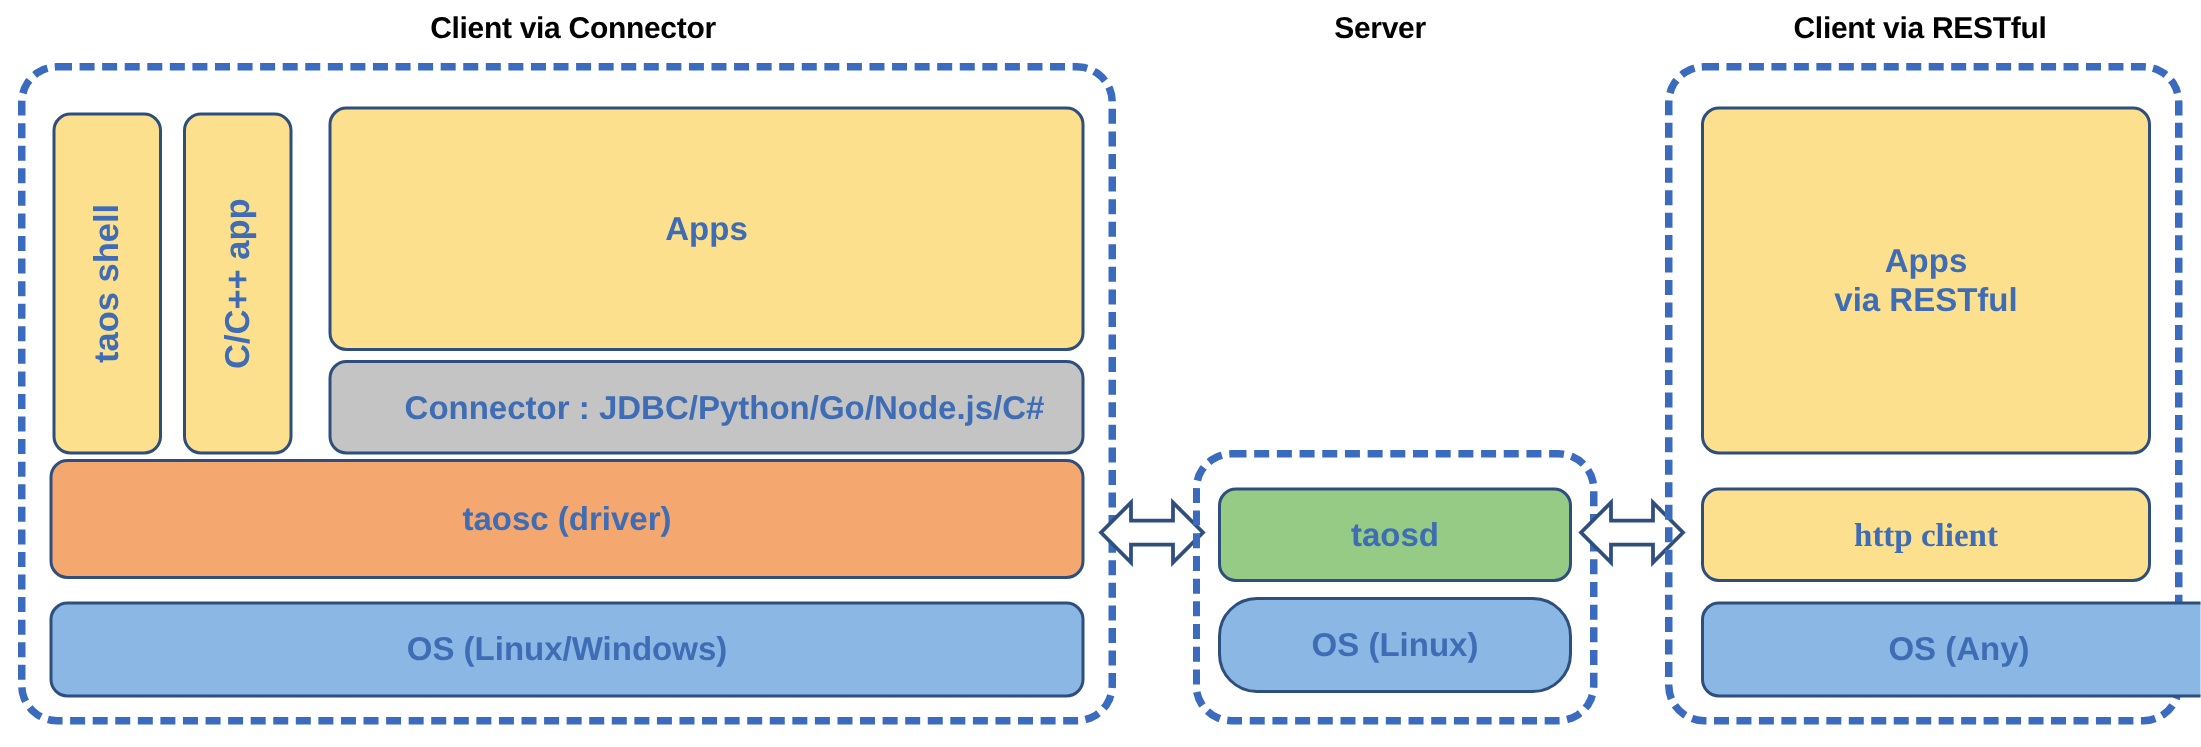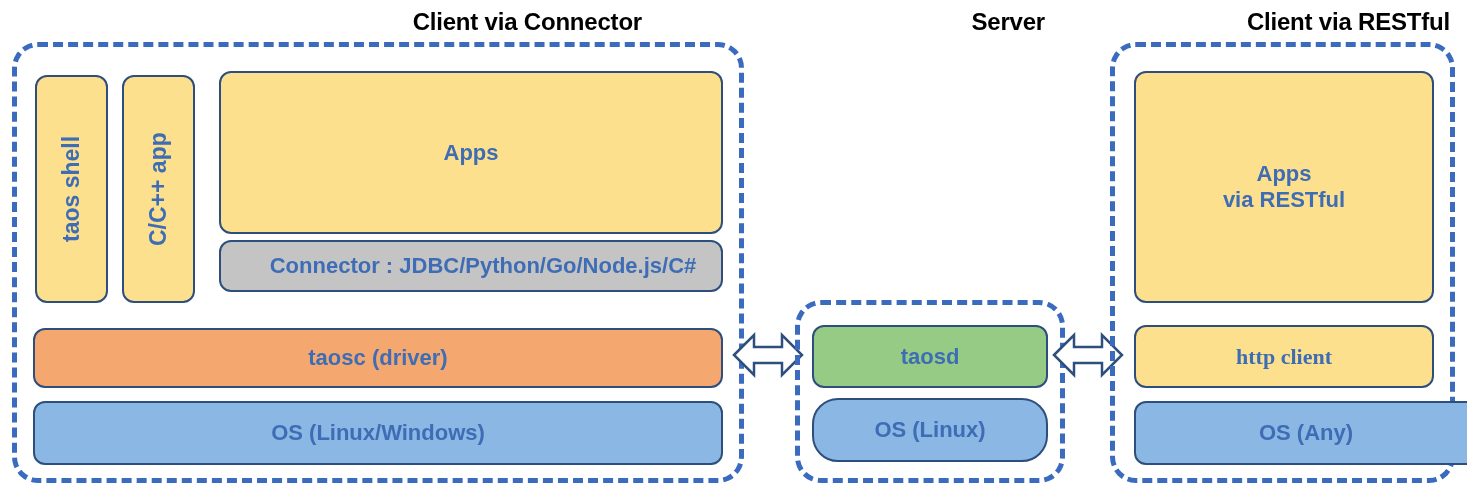--- a/index.html
+++ b/index.html
@@ -11,23 +11,23 @@
     width: 1467px;
     height: 498px;
     font-family: "Liberation Sans", sans-serif;
     overflow: hidden;
     position: relative;
   }
 
   
   .panel-title {
     position: absolute;
-    text-align: right;
+    text-align: center;
     font-weight: bold;
-    font-size: 24px;
+    font-size: 20px;
     color: #000000;
     white-space: nowrap;
     letter-spacing: -0.2px;
   }
 
   .dashed-group {
     position: absolute;
     box-sizing: border-box;
     border: 5px dashed #3b6bbf;
     border-radius: 26px;
@@ -66,22 +66,22 @@
     overflow: visible;
   }
 
   
   #title-connector { left: 122px;  top: 8px;  width: 520px; }
   #group-connector { left: 12px;   top: 42px; width: 732px; height: 441px; }
 
   #node-taos-shell { left: 35px;  top: 75px;  width: 73px;  height: 228px; }
   #node-cpp-app    { left: 122px; top: 75px;  width: 73px;  height: 228px; }
   #node-apps       { left: 219px; top: 71px;  width: 504px; height: 163px; }
-  #node-connector  { left: 219px; top: 240px; width: 504px; height: 52px; padding-left: 24px; }
-  #node-taosc      { left: 33px;  top: 328px; width: 690px; height: 60px; }
+  #node-connector  { left: 219px; top: 240px; width: 504px; height: 63px; padding-left: 24px; }
+  #node-taosc      { left: 33px;  top: 306px; width: 690px; height: 80px; }
   #node-os-client  { left: 33px;  top: 401px; width: 690px; height: 64px; }
 
   
   #title-server  { left: 795px; top: 8px;  width: 250px; }
   #group-server  { left: 795px; top: 300px; width: 270px; height: 183px; }
 
   #node-taosd    { left: 812px; top: 325px; width: 236px; height: 63px; }
   #node-os-linux { left: 812px; top: 398px; width: 236px; height: 64px; border-radius: 26px; }
 
   

